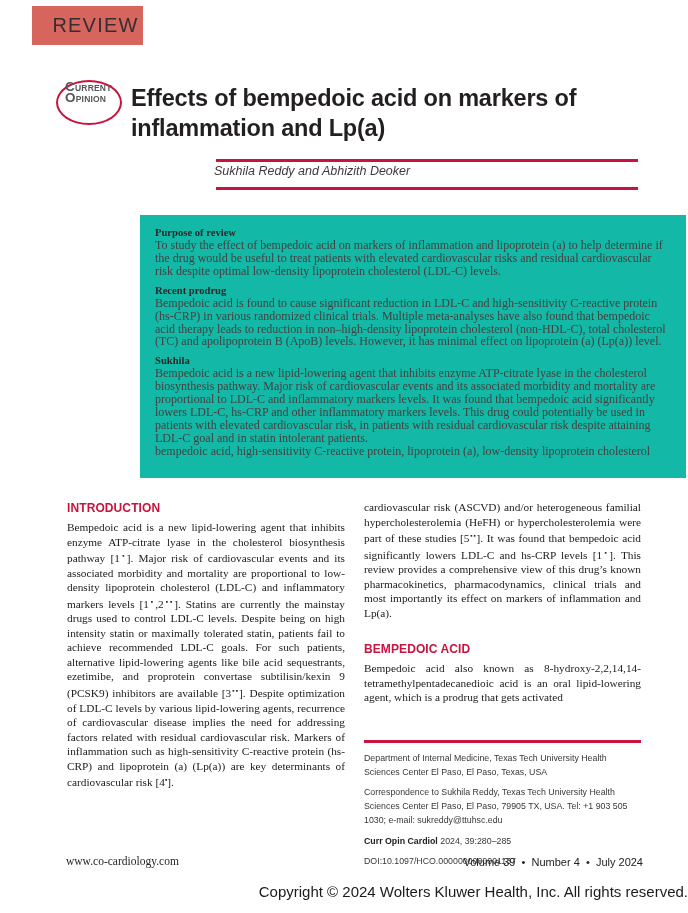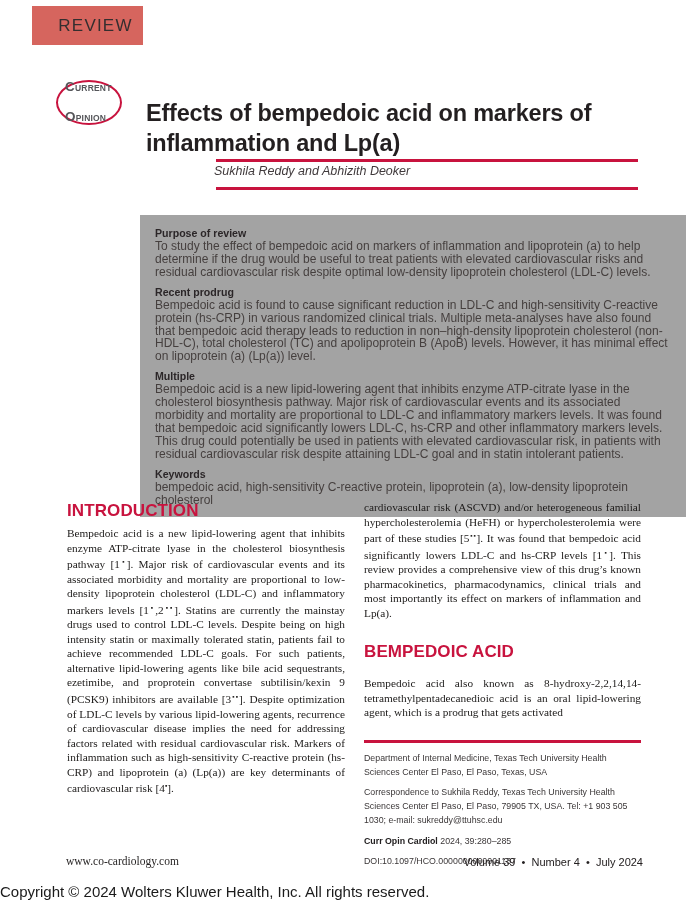--- a/index.html
+++ b/index.html
@@ -7,112 +7,111 @@
     width:688px;height:913px;position:relative;background:#ffffff;
     font-family:"Liberation Sans",sans-serif;color:#222;
     -webkit-font-smoothing:antialiased;overflow:hidden;
   }
   
   .banner{
     position:absolute;left:32px;top:6px;width:111px;height:39px;
     background:#D6655E;display:flex;align-items:center;justify-content:center;
     padding-left:16px;box-sizing:border-box;
   }
-  .banner span{font-size:17px;letter-spacing:1.2px;color:#342E2F;}
+  .banner span{font-size:20px;letter-spacing:1.2px;color:#342E2F;}
   .logo{
     position:absolute;left:56px;top:80px;width:66px;height:45px;
     border:2.5px solid #C8133E;border-radius:50%;box-sizing:border-box;
-    display:flex;flex-direction:column;justify-content:space-between;align-items:flex-start;
+    display:flex;flex-direction:column;justify-content:flex-start;align-items:flex-start;
     padding-left:7px;background:#fff;
   }
   .logo-line{
     font-size:8.5px;font-weight:bold;color:#55565A;line-height:9px;letter-spacing:0.2px;
   }
   .logo-line::first-letter{font-size:13.5px;}
   .title{
     position:absolute;left:131px;top:83px;width:470px;
     font-weight:bold;font-size:23.5px;line-height:30px;color:#231F20;letter-spacing:-0.2px;
   }
   .rule{position:absolute;left:216px;width:422px;height:2.5px;background:#C8133E;}
   .rule-top{top:159px;}
   .rule-bottom{top:187px;}
   .authors{
     position:absolute;left:214px;top:164px;font-style:italic;font-size:12.5px;color:#403A3C;
   }
   
   .abstract{
     position:absolute;left:140px;top:215px;width:546px;min-height:263px;
-    background:#a3a3a3;box-sizing:border-box;padding:12px 16px 10px 15px;
+    background:#14b8a6;box-sizing:border-box;padding:12px 16px 10px 15px;font-family:Liberation Serif, serif;
   }
   .abs-h{font-size:10.6px;font-weight:bold;color:#2B2628;margin:7px 0 1px;}
   .abs-h:first-child{margin-top:0;}
   .abs-p{font-size:12px;line-height:12.9px;color:#453F3E;margin:0;}
   
   .sec-h{
-    font-size:17px;font-weight:bold;color:#C8133E;margin:0 0 5px;letter-spacing:0.1px;
+    font-size:12px;font-weight:bold;color:#C8133E;margin:0 0 5px;letter-spacing:0.1px;
   }
   .body-p{
     font-family:"Liberation Serif",serif;font-size:11.3px;line-height:14.55px;
     color:#1C1A19;text-align:justify;margin:0;
   }
   .indent{text-indent:13px;}
   .col-left{position:absolute;left:67px;top:501px;width:278px;}
   .col-right{position:absolute;left:364px;top:500px;width:277px;}
-  .sec-h2{margin:22px 0 14px;}
+  .sec-h2{margin:22px 0 5px;}
   sup.cite{font-size:6.5px;vertical-align:4px;letter-spacing:0;}
   
   .footnote{
     position:absolute;left:364px;top:740px;width:277px;
     font-size:8.8px;line-height:14px;color:#3A3637;
   }
   .footnote-rule{height:2.5px;background:#C8133E;margin-bottom:8px;}
   .fn-p{margin:0 0 6.5px;}
   .fn-cite b{color:#232021;}
   
   .footer-left{
     position:absolute;left:66px;top:855px;
     font-family:"Liberation Serif",serif;font-size:11.5px;color:#221F1F;
   }
   .footer-right{
     position:absolute;right:45px;top:856px;font-size:11px;color:#242021;
   }
   .copyright{
-    position:absolute;left:0;right:0;top:883px;text-align:left;
+    position:absolute;left:0;right:0;top:883px;text-align:right;
     font-size:15px;color:#1B1B1B;
   }
 </style>
 </head>
 <body>
 
 <div class="banner">
   <span>REVIEW</span>
 </div>
 
 <div class="logo">
   <div class="logo-line">CURRENT</div>
   <div class="logo-line">OPINION</div>
 </div>
 
-<h1 class="title" style="margin:15px;">
+<h1 class="title" style="margin:0;">
   <span>Effects of bempedoic acid on markers of</span><br>
   <span>inflammation and Lp(a)</span>
 </h1>
 
 <div class="rule rule-top"></div>
 <div class="authors">Sukhila Reddy and Abhizith Deoker</div>
 <div class="rule rule-bottom"></div>
 
 <div class="abstract">
   <div class="abs-h">Purpose of review</div>
   <p class="abs-p">To study the effect of bempedoic acid on markers of inflammation and lipoprotein (a) to help determine if the drug would be useful to treat patients with elevated cardiovascular risks and residual cardiovascular risk despite optimal low-density lipoprotein cholesterol (LDL-C) levels.</p>
   <div class="abs-h">Recent prodrug</div>
   <p class="abs-p">Bempedoic acid is found to cause significant reduction in LDL-C and high-sensitivity C-reactive protein (hs-CRP) in various randomized clinical trials. Multiple meta-analyses have also found that bempedoic acid therapy leads to reduction in non–high-density lipoprotein cholesterol (non-HDL-C), total cholesterol (TC) and apolipoprotein B (ApoB) levels. However, it has minimal effect on lipoprotein (a) (Lp(a)) level.</p>
-  <div class="abs-h">Multiple</div>
+  <div class="abs-h">Sukhila</div>
   <p class="abs-p">Bempedoic acid is a new lipid-lowering agent that inhibits enzyme ATP-citrate lyase in the cholesterol biosynthesis pathway. Major risk of cardiovascular events and its associated morbidity and mortality are proportional to LDL-C and inflammatory markers levels. It was found that bempedoic acid significantly lowers LDL-C, hs-CRP and other inflammatory markers levels. This drug could potentially be used in patients with elevated cardiovascular risk, in patients with residual cardiovascular risk despite attaining LDL-C goal and in statin intolerant patients.</p>
-  <div class="abs-h">Keywords</div>
   <p class="abs-p">bempedoic acid, high-sensitivity C-reactive protein, lipoprotein (a), low-density lipoprotein cholesterol</p>
 </div>
 
 <div class="col-left">
   <h2 class="sec-h">INTRODUCTION</h2>
   <p class="body-p">Bempedoic acid is a new lipid-lowering agent that inhibits enzyme ATP-citrate lyase in the cholesterol biosynthesis pathway [1<sup class="cite">▪</sup>]. Major risk of cardiovascular events and its associated morbidity and mortality are proportional to low-density lipoprotein cholesterol (LDL-C) and inflammatory markers levels [1<sup class="cite">▪</sup>,2<sup class="cite">▪▪</sup>]. Statins are currently the mainstay drugs used to control LDL-C levels. Despite being on high intensity statin or maximally tolerated statin, patients fail to achieve recommended LDL-C goals. For such patients, alternative lipid-lowering agents like bile acid sequestrants, ezetimibe, and proprotein convertase subtilisin/kexin 9 (PCSK9) inhibitors are available [3<sup class="cite">▪▪</sup>]. Despite optimization of LDL-C levels by various lipid-lowering agents, recurrence of cardiovascular disease implies the need for addressing factors related with residual cardiovascular risk. Markers of inflammation such as high-sensitivity C-reactive protein (hs-CRP) and lipoprotein (a) (Lp(a)) are key determinants of cardiovascular risk [4<sup class="cite">▪</sup>].</p>
 </div>
 
 <div class="col-right">
   <p class="body-p">cardiovascular risk (ASCVD) and/or heterogeneous familial hypercholesterolemia (HeFH) or hypercholesterolemia were part of these studies [5<sup class="cite">▪▪</sup>]. It was found that bempedoic acid significantly lowers LDL-C and hs-CRP levels [1<sup class="cite">▪</sup>]. This review provides a comprehensive view of this drug’s known pharmacokinetics, pharmacodynamics, clinical trials and most importantly its effect on markers of inflammation and Lp(a).</p>

